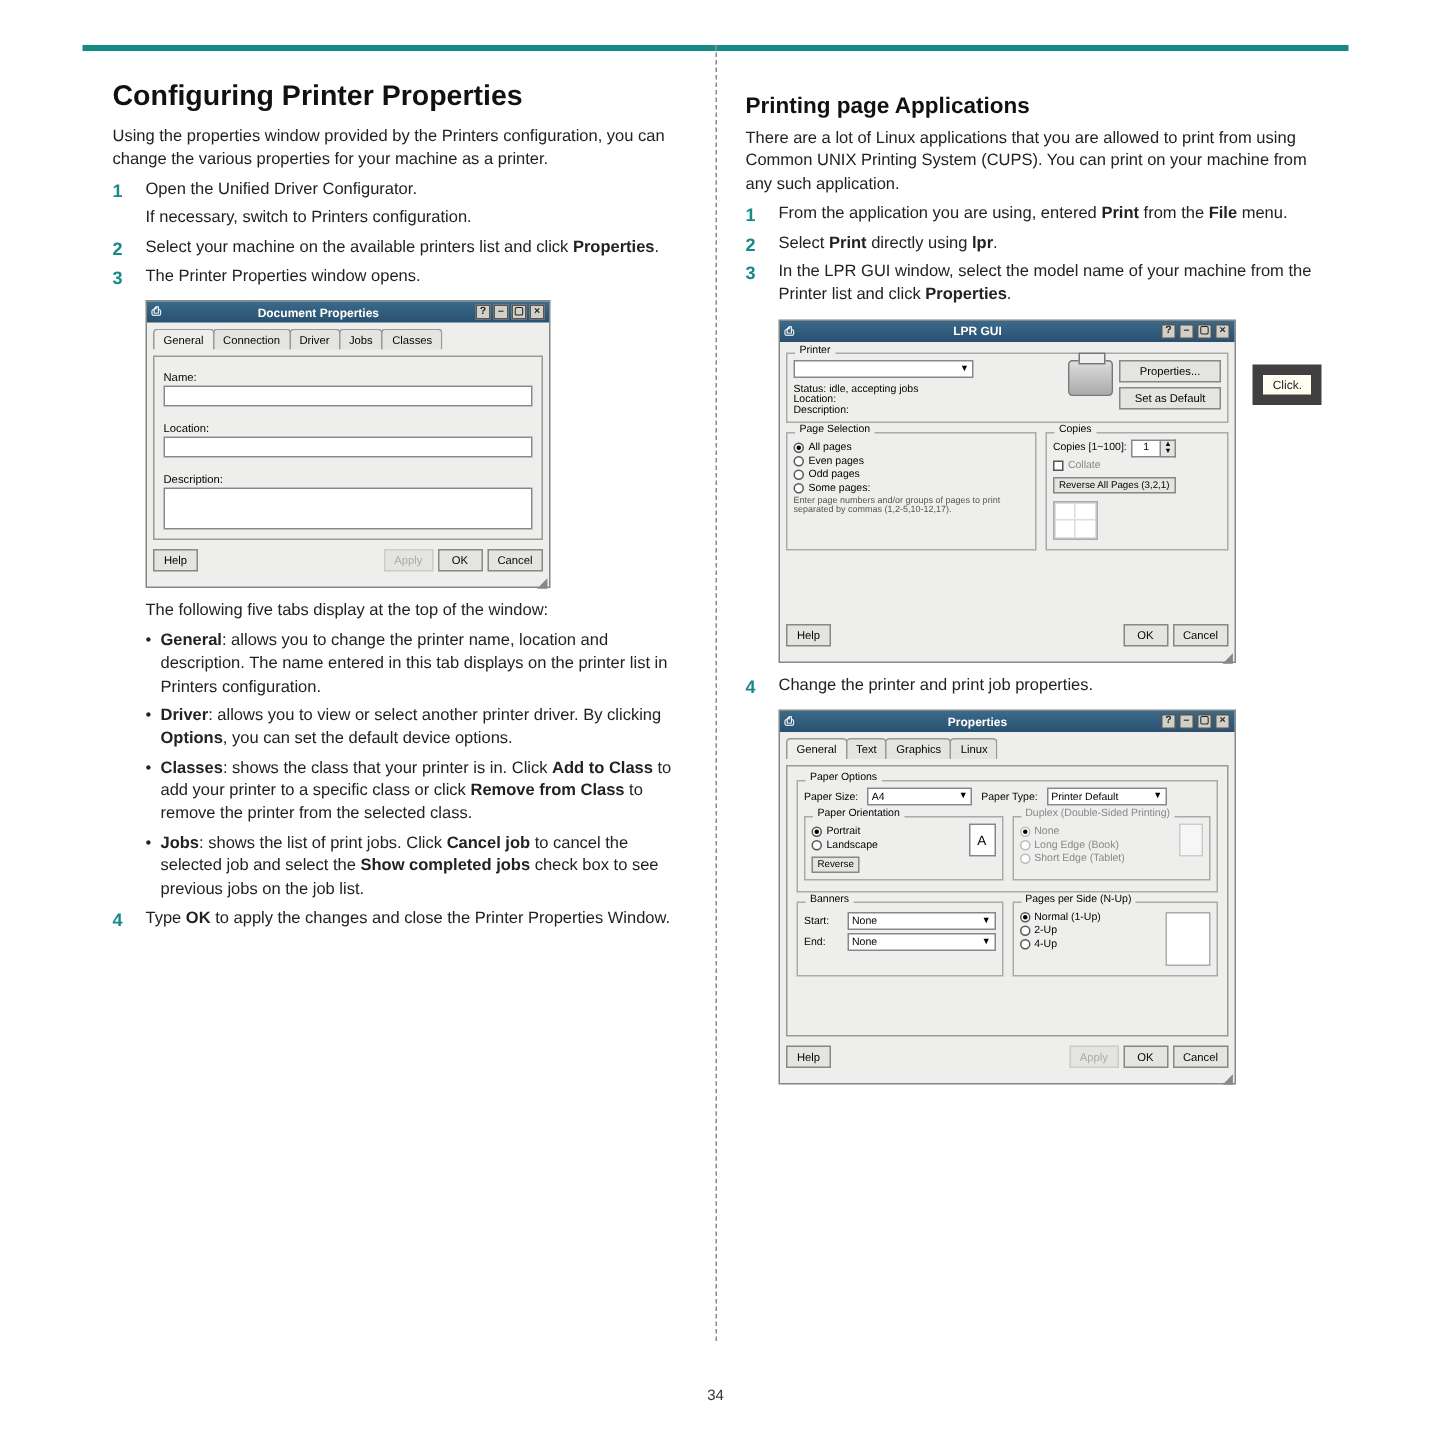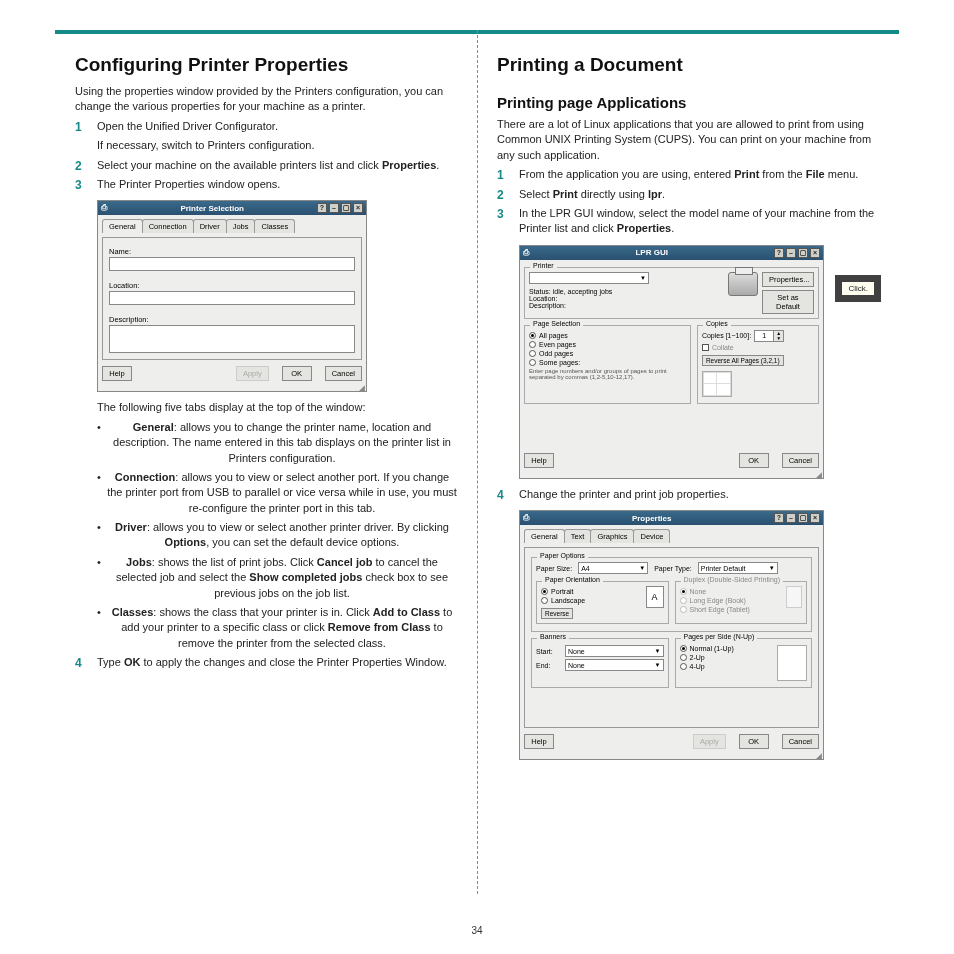--- a/index.html
+++ b/index.html
@@ -55,21 +55,21 @@
   ol.steps > li .num {
     position: absolute;
     left: 0;
     top: 0;
     color: #168a87;
     font-weight: bold;
     font-size: 12px;
   }
   .sub { padding-left: 22px; margin: 4px 0; line-height: 1.4; }
   ul.bullets { list-style: none; padding:0; margin: 4px 0 4px 22px; }
-  ul.bullets > li { position: relative; padding-left: 10px; margin: 4px 0; line-height: 1.4; text-align: center; }
+  ul.bullets > li { position: relative; padding-left: 10px; margin: 4px 0; line-height: 1.4; }
   ul.bullets > li::before { content: "•"; position: absolute; left: 0; }
   b { font-weight: bold; }
 
   
   .mockwin {
     margin: 8px 0 8px 22px;
     border: 1px solid #888;
     background: #eeeeec;
     font-family: Arial, sans-serif;
     font-size: 8px;
@@ -104,21 +104,21 @@
   .tab.active { background:#eeeeec; }
   .tabpanel { border:1px solid #999; padding: 6px; background:#eeeeec; min-height:40px; }
   .flabel { font-size:7.5px; margin:3px 0 1px 0; display:block; }
   .finput {
     width: 100%;
     height: 14px;
     border: 1px solid #888;
     background:#fff;
   }
   .btnrow { display:flex; justify-content:space-between; margin-top:6px; align-items:center; }
-  .btnrow .right { display:flex; gap:13px; }
+  .btnrow .right { display:flex; gap:3px; }
   .mbtn {
     border:1px solid #888;
     background:#e4e4e0;
     font-size:7.5px;
     padding: 2px 6px;
     min-width: 30px;
     text-align:center;
   }
   .groupbox {
     border:1px solid #aaa;
@@ -192,21 +192,21 @@
     <ol class="steps">
       <li><span class="num">2</span>
         <span>Select your machine on the available printers list and click </span><b>Properties</b><span>.</span>
       </li>
       <li><span class="num">3</span><span>The Printer Properties window opens.</span></li>
     </ol>
 
     <div class="mockwin" style="width:270px">
       <div class="titlebar">
         <span>⎙</span>
-        <span>Printer Selection</span>
+        <span>Document Properties</span>
         <span class="icons">
           <span class="wbtn">?</span>
           <span class="wbtn">–</span>
           <span class="wbtn">▢</span>
           <span class="wbtn">×</span>
         </span>
       </div>
       <div class="body">
         <div class="tabs">
           <div class="tab active">General</div>
@@ -231,35 +231,33 @@
             <div class="mbtn">Cancel</div>
           </div>
         </div>
       </div>
       <div class="resizer">◢</div>
     </div>
 
     <p class="sub">The following five tabs display at the top of the window:</p>
     <ul class="bullets">
       <li><b>General</b><span>: allows you to change the printer name, location and description. The name entered in this tab displays on the printer list in Printers configuration.</span></li>
-      <li><b>Connection</b><span>: allows you to view or select another port. If you change the printer port from USB to parallel or vice versa while in use, you must re-configure the printer port in this tab.</span></li>
       <li><b>Driver</b><span>: allows you to view or select another printer driver. By clicking </span><b>Options</b><span>, you can set the default device options.</span></li>
+      <li><b>Classes</b><span>: shows the class that your printer is in. Click </span><b>Add to Class</b><span> to add your printer to a specific class or click </span><b>Remove from Class</b><span> to remove the printer from the selected class.</span></li>
       <li><b>Jobs</b><span>: shows the list of print jobs. Click </span><b>Cancel job</b><span> to cancel the selected job and select the </span><b>Show completed jobs</b><span> check box to see previous jobs on the job list.</span></li>
-      <li><b>Classes</b><span>: shows the class that your printer is in. Click </span><b>Add to Class</b><span> to add your printer to a specific class or click </span><b>Remove from Class</b><span> to remove the printer from the selected class.</span></li>
     </ul>
 
     <ol class="steps">
       <li><span class="num">4</span>
         <span>Type </span><b>OK</b><span> to apply the changes and close the Printer Properties Window.</span>
       </li>
     </ol>
   </div>
 
   <div class="col right">
-    <h1>Printing a Document</h1>
     <h2>Printing page Applications</h2>
     <p>There are a lot of Linux applications that you are allowed to print from using Common UNIX Printing System (CUPS). You can print on your machine from any such application.</p>
 
     <ol class="steps">
       <li><span class="num">1</span>
         <span>From the application you are using, entered </span><b>Print</b><span> from the </span><b>File</b><span> menu.</span>
       </li>
       <li><span class="num">2</span>
         <span>Select </span><b>Print</b><span> directly using </span><b>lpr</b><span>.</span>
       </li>
@@ -287,21 +285,21 @@
               <div style="flex:1;">
                 <div class="combo" style="width:120px">
                     <span></span>
                     <span class="arrow">▼</span>
                   </div>
                 <div style="font-size:7px; margin-top:4px;"><span>Status:</span> <span>idle, accepting jobs</span></div>
                 <div style="font-size:7px">Location:</div>
                 <div style="font-size:7px">Description:</div>
               </div>
               <div class="printer-icon"></div>
-              <div style="width:52px;">
+              <div style="width:68px;">
                 <div class="mbtn" style="width:100%; margin-bottom:3px;">Properties...</div>
                 <div class="mbtn" style="width:100%;">Set as Default</div>
               </div>
             </div>
           </div>
           <div class="twocol">
             <div class="groupbox" style="flex:1.4">
               <span class="gtitle">Page Selection</span>
               <div class="radiolbl">
                   <span class="radio on"></span>
@@ -370,21 +368,21 @@
           <span class="wbtn">–</span>
           <span class="wbtn">▢</span>
           <span class="wbtn">×</span>
         </span>
       </div>
       <div class="body">
         <div class="tabs">
           <div class="tab active">General</div>
           <div class="tab">Text</div>
           <div class="tab">Graphics</div>
-          <div class="tab">Device</div>
+          <div class="tab">Linux</div>
         </div>
         <div class="tabpanel">
           <div class="groupbox">
             <span class="gtitle">Paper Options</span>
             <div style="display:flex; gap:6px; align-items:center; font-size:7px; margin-bottom:4px;">
               <span>Paper Size:</span>
               <div class="combo" style="width:70px">
                   <span>A4</span>
                   <span class="arrow">▼</span>
                 </div>

